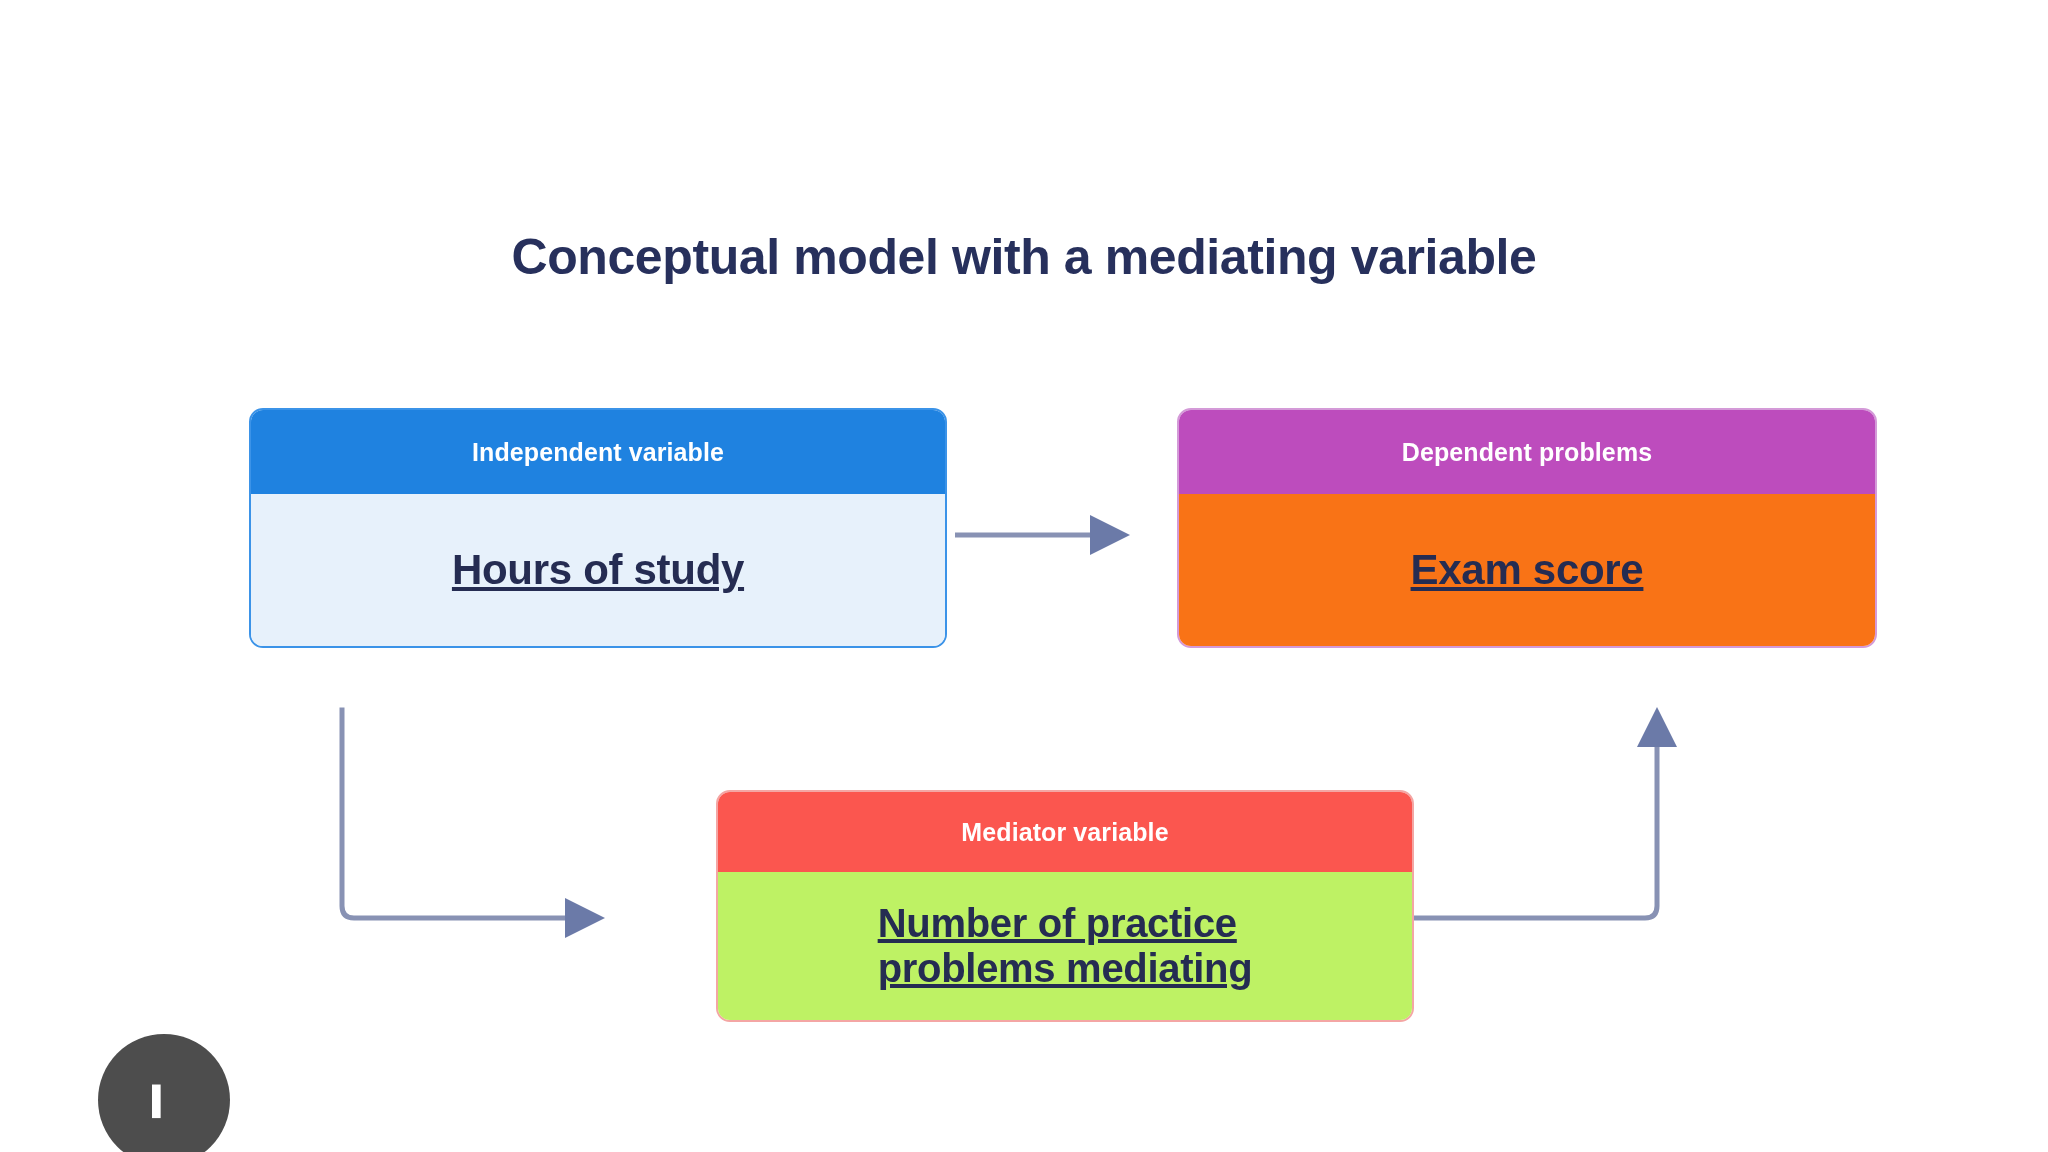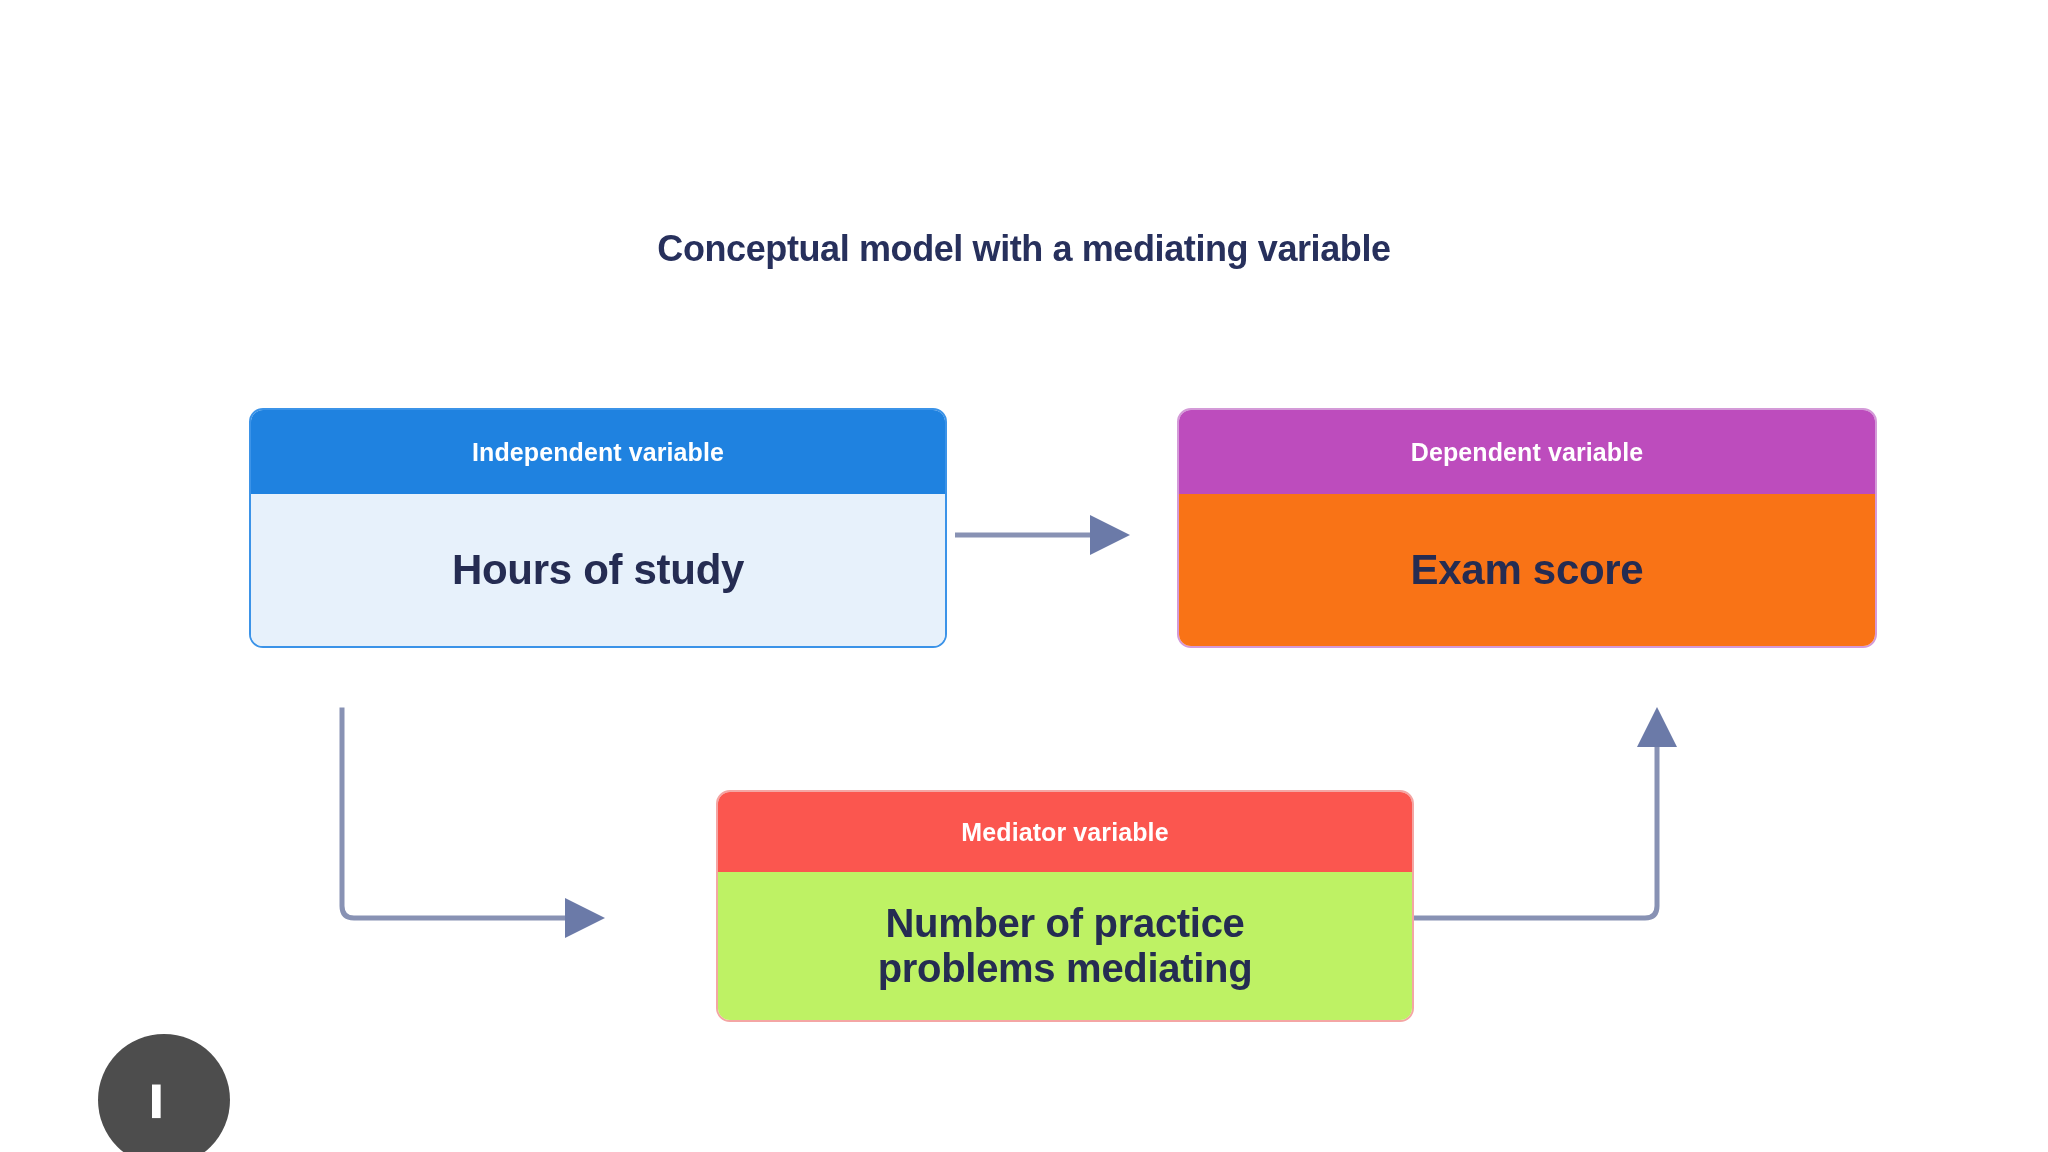--- a/index.html
+++ b/index.html
@@ -24,21 +24,21 @@
     background: #ffffff;
   }
 
   
   .diagram-title {
     position: absolute;
     left: 0;
     top: 228px;
     width: 2048px;
     text-align: center;
-    font-size: 36px;
+    font-size: 50px;
     font-weight: bold;
     color: #27305c;
     letter-spacing: -0.4px;
     white-space: nowrap;
   }
 
   
   .node {
     position: absolute;
     border-radius: 14px;
@@ -58,27 +58,28 @@
     font-weight: bold;
     color: #ffffff;
     letter-spacing: 0.1px;
   }
   .node-body {
     width: 100%;
     box-sizing: border-box;
     display: flex;
     align-items: center;
     justify-content: center;
-    text-align: center;
+    text-align: left;
     font-size: 42px;
     font-weight: bold;
     color: #252c52;
     line-height: 1.12;
     letter-spacing: -0.3px;
     padding: 0 18px;
+    text-decoration: underline;
   }
 
   
   #node-independent {
     left: 205px;
     top: 408px;
     width: 698px;
     height: 240px;
     border-color: #3b93e8;
   }
@@ -188,21 +189,21 @@
       <path d="M 1415 918 L 1645 918 Q 1657 918 1657 906 L 1657 742" stroke="#8892b4" stroke-width="5" fill="none" stroke-linecap="square" marker-end="url(#arrow-up)"></path>
     </g>
   </svg>
 
   <div class="node" id="node-independent">
     <div class="node-header">Independent variable</div>
     <div class="node-body">Hours of study</div>
   </div>
 
   <div class="node" id="node-dependent">
-    <div class="node-header">Dependent variable</div>
+    <div class="node-header">Dependent problems</div>
     <div class="node-body">Exam score</div>
   </div>
 
   <div class="node" id="node-mediator">
     <div class="node-header">Mediator variable</div>
     <div class="node-body">
       <span>
         <span>Number of practice</span><br>
         <span>problems mediating</span>
       </span>

